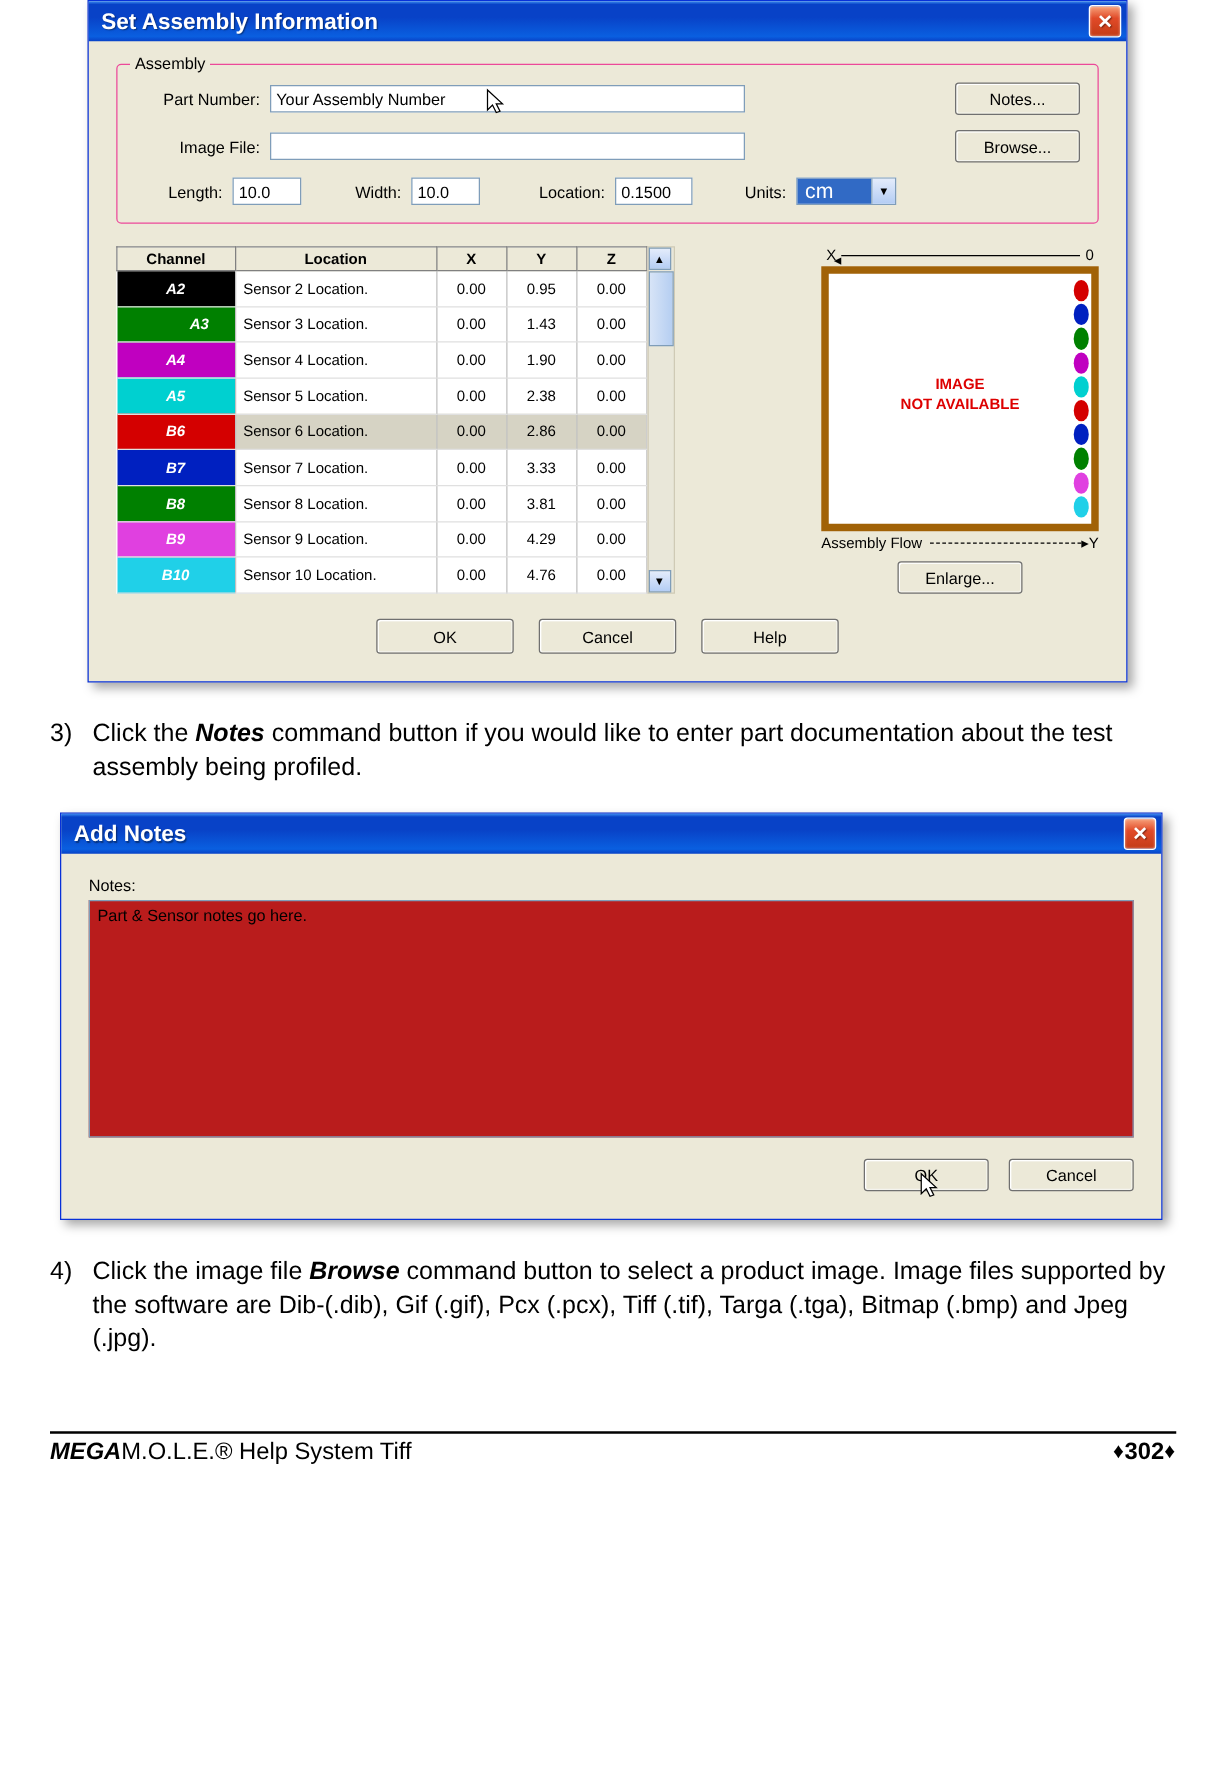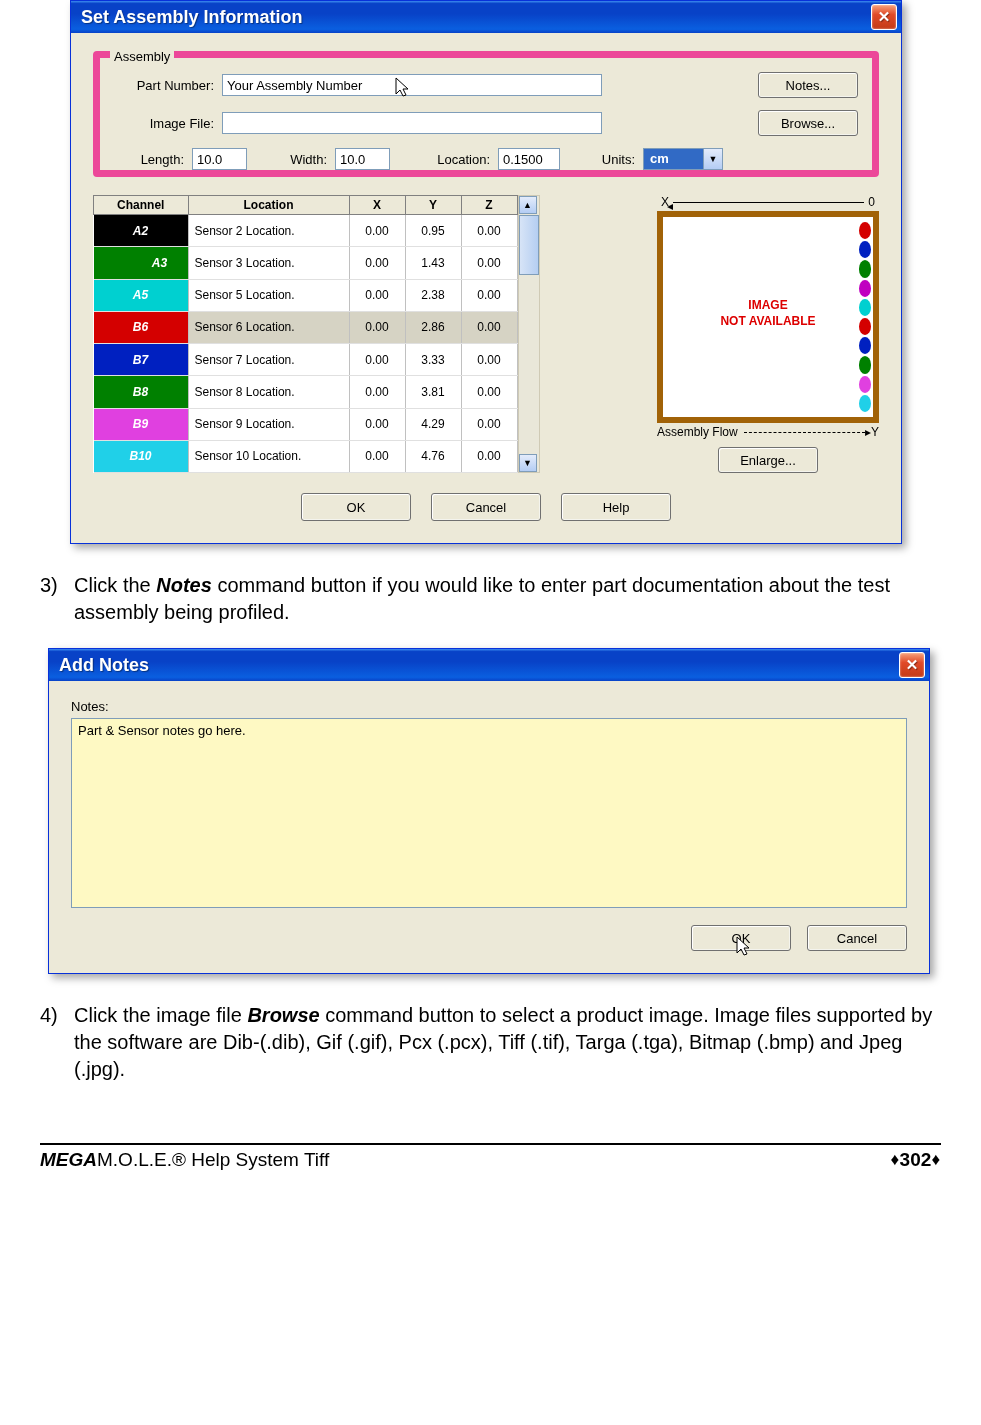--- a/index.html
+++ b/index.html
@@ -47,22 +47,22 @@
     font-weight: bold;
     font-size: 15px;
     box-shadow: inset 0 0 2px rgba(255,255,255,0.7);
   }
   .xp-body {
     padding: 18px 22px 22px 22px;
     font-size: 13px;
     color: #000;
   }
   .groupbox {
-    border: 7px solid #ec4899;
-    padding: 14px 14px 0 14px;
+    border: 1px solid #ec4899;
+    padding: 14px 14px 14px 14px;
     position: relative;
     border-radius: 4px;
   }
   .group-label {
     position: absolute;
     top: -9px;
     left: 10px;
     background: #ece9d8;
     padding: 0 4px;
     font-size: 13px;
@@ -101,24 +101,23 @@
     border:1px solid #7f9db9;
     height:22px;
     background:#fff;
     box-sizing:border-box;
   }
   .xp-dropdown .dd-val {
     background:#316ac5;
     color:#fff;
     padding:1px 6px;
     flex:1;
-    font-size:13px;
+    font-size:17px;
     height:18px;
     line-height:18px;
-    font-weight:bold;
   }
   .xp-dropdown .dd-arrow {
     width:18px;
     height:20px;
     background:linear-gradient(#e4ecfb,#b4cdf4);
     border-left:1px solid #7f9db9;
     display:flex;align-items:center;justify-content:center;
     font-size:9px;
   }
   .cursor-svg{position:absolute;pointer-events:none;}
@@ -192,21 +191,21 @@
     display:flex;
   }
   .instr .num{min-width:34px;}
   .em{font-weight:bold;font-style:italic;}
 
   
   .notes-body textarea {
     width:100%;box-sizing:border-box;height:190px;
     border:1px solid #7f9db9;font-size:13px;padding:4px 6px;resize:none;
     font-family:inherit;
-    background:#fef9c3;
+    background:#b91c1c;
   }
 
   
   .page-footer{
     border-top:2px solid #000;
     margin-top:60px;
     padding:4px 0 20px 0;
     display:flex;justify-content:space-between;
     font-size:19px;
   }
@@ -280,20 +279,27 @@
                   <td class="loc">Sensor 2 Location.</td>
                   <td>0.00</td>
                   <td>0.95</td>
                   <td>0.00</td>
                 </tr>
                 <tr>
                   <td class="chcell" style="background: rgb(0, 128, 0); padding-left: 44px;">A3</td>
                   <td class="loc">Sensor 3 Location.</td>
                   <td>0.00</td>
                   <td>1.43</td>
+                  <td>0.00</td>
+                </tr>
+                <tr>
+                  <td class="chcell" style="background: rgb(192, 0, 192);">A4</td>
+                  <td class="loc">Sensor 4 Location.</td>
+                  <td>0.00</td>
+                  <td>1.90</td>
                   <td>0.00</td>
                 </tr>
                 <tr>
                   <td class="chcell" style="background: rgb(0, 208, 208);">A5</td>
                   <td class="loc">Sensor 5 Location.</td>
                   <td>0.00</td>
                   <td>2.38</td>
                   <td>0.00</td>
                 </tr>
                 <tr style="background: rgb(214, 211, 196);">

